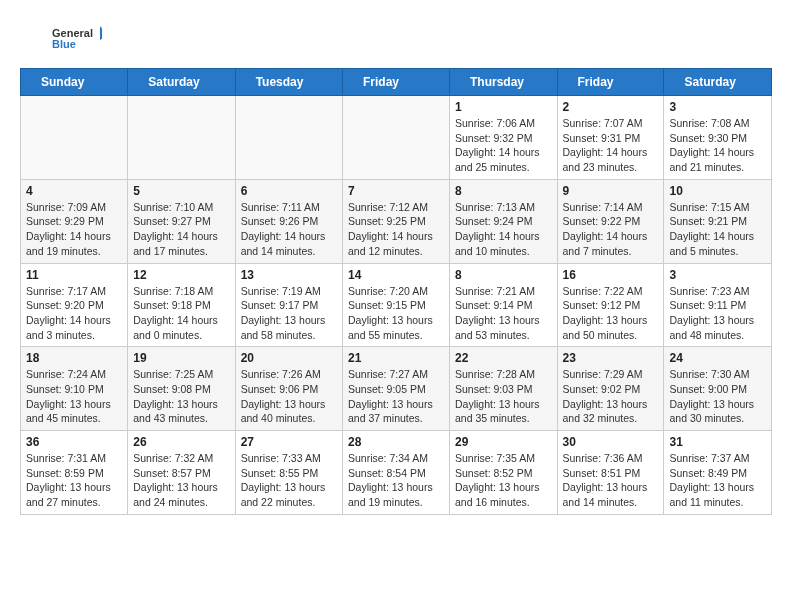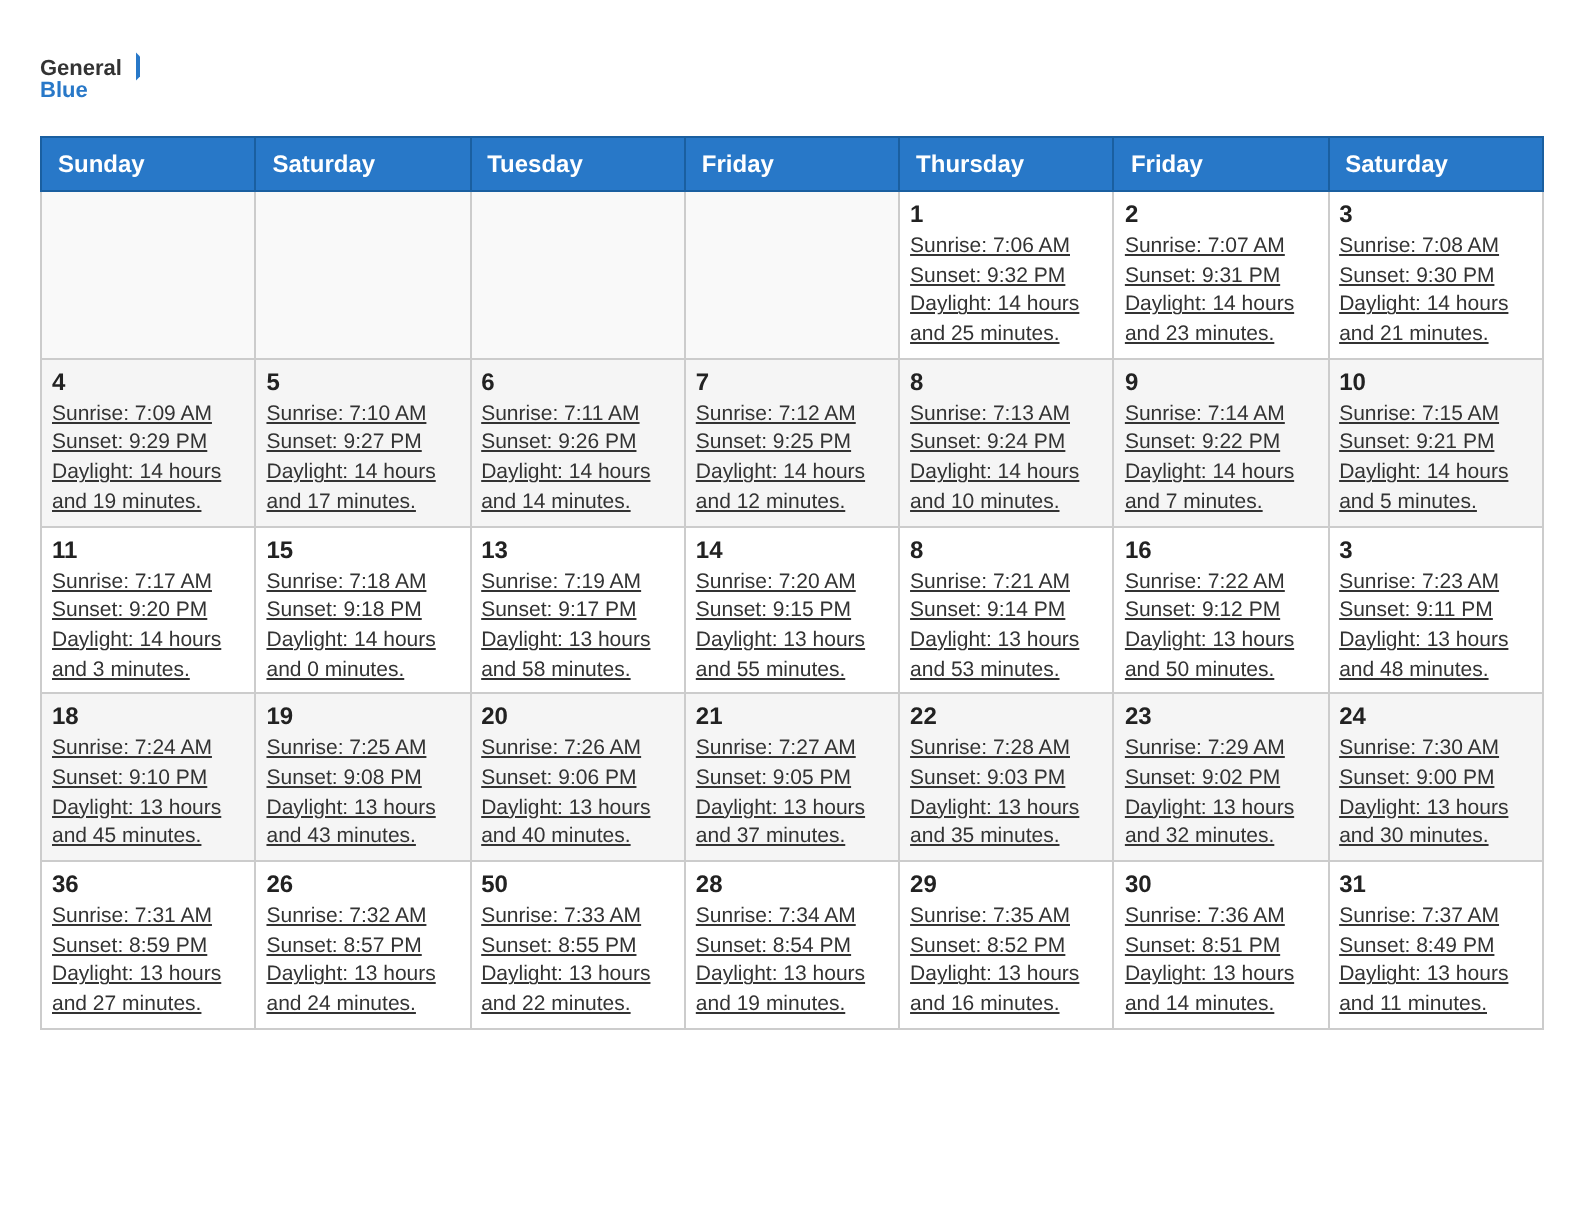--- a/index.html
+++ b/index.html
@@ -8,20 +8,21 @@
       background: #fff;
       width: 792px;
       min-height: 612px;
       padding: 20px;
     }
     .header {
       display: flex;
       justify-content: space-between;
       align-items: center;
       margin-bottom: 8px;
+      margin-left: 32px;
     }
     .logo {
       display: flex;
       align-items: center;
       gap: 4px;
     }
     .title-block {
       text-align: right;
     }
     .month-year {
@@ -35,21 +36,21 @@
       margin-top: 2px;
     }
     .calendar {
       width: 100%;
       border-collapse: collapse;
       font-size: 10.5px;
     }
     .calendar th {
       background-color: #2878c8;
       color: #fff;
-      padding: 6px 8px;
+      padding: 6px 20px;
       text-align: left;
       font-size: 12px;
       border: 1px solid #1a5fa0;
     }
     .calendar td {
       border: 1px solid #ccc;
       padding: 4px 5px;
       vertical-align: top;
       height: 80px;
       width: 108px;
@@ -60,21 +61,20 @@
     }
     .day-num {
       font-weight: bold;
       font-size: 12px;
       margin-bottom: 2px;
       color: #222;
     }
     .day-info {
       color: #333;
       line-height: 1.4;
-      text-decoration: underline;
     }
     .empty-cell {
       background: #f9f9f9 !important;
     }
   </style>
 </head>
 <body>
 
 <div class="header">
   <div class="logo">
@@ -150,21 +150,21 @@
           <div class="day-num">10</div>
           <div class="day-info">Sunrise: 7:15 AM<br>Sunset: 9:21 PM<br>Daylight: 14 hours and 5 minutes.</div>
         </td>
       </tr>
       <tr>
         <td>
           <div class="day-num">11</div>
           <div class="day-info">Sunrise: 7:17 AM<br>Sunset: 9:20 PM<br>Daylight: 14 hours and 3 minutes.</div>
         </td>
         <td>
-          <div class="day-num">15</div>
+          <div class="day-num">12</div>
           <div class="day-info">Sunrise: 7:18 AM<br>Sunset: 9:18 PM<br>Daylight: 14 hours and 0 minutes.</div>
         </td>
         <td>
           <div class="day-num">13</div>
           <div class="day-info">Sunrise: 7:19 AM<br>Sunset: 9:17 PM<br>Daylight: 13 hours and 58 minutes.</div>
         </td>
         <td>
           <div class="day-num">14</div>
           <div class="day-info">Sunrise: 7:20 AM<br>Sunset: 9:15 PM<br>Daylight: 13 hours and 55 minutes.</div>
         </td>
@@ -214,21 +214,21 @@
       <tr>
         <td>
           <div class="day-num">36</div>
           <div class="day-info">Sunrise: 7:31 AM<br>Sunset: 8:59 PM<br>Daylight: 13 hours and 27 minutes.</div>
         </td>
         <td>
           <div class="day-num">26</div>
           <div class="day-info">Sunrise: 7:32 AM<br>Sunset: 8:57 PM<br>Daylight: 13 hours and 24 minutes.</div>
         </td>
         <td>
-          <div class="day-num">50</div>
+          <div class="day-num">27</div>
           <div class="day-info">Sunrise: 7:33 AM<br>Sunset: 8:55 PM<br>Daylight: 13 hours and 22 minutes.</div>
         </td>
         <td>
           <div class="day-num">28</div>
           <div class="day-info">Sunrise: 7:34 AM<br>Sunset: 8:54 PM<br>Daylight: 13 hours and 19 minutes.</div>
         </td>
         <td>
           <div class="day-num">29</div>
           <div class="day-info">Sunrise: 7:35 AM<br>Sunset: 8:52 PM<br>Daylight: 13 hours and 16 minutes.</div>
         </td>

